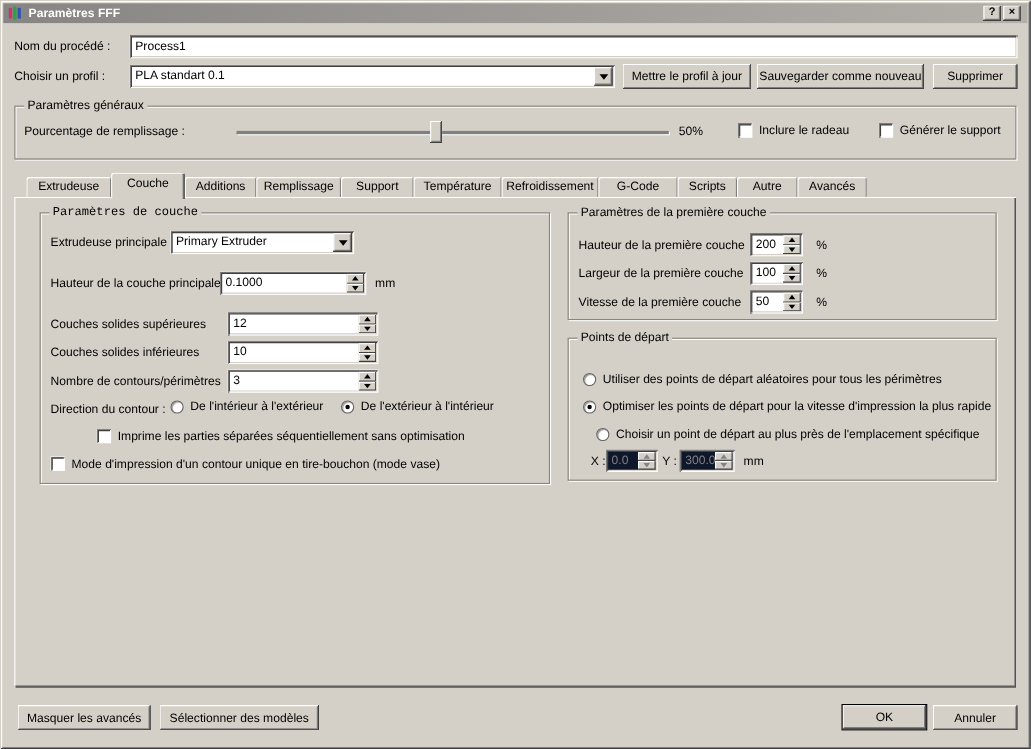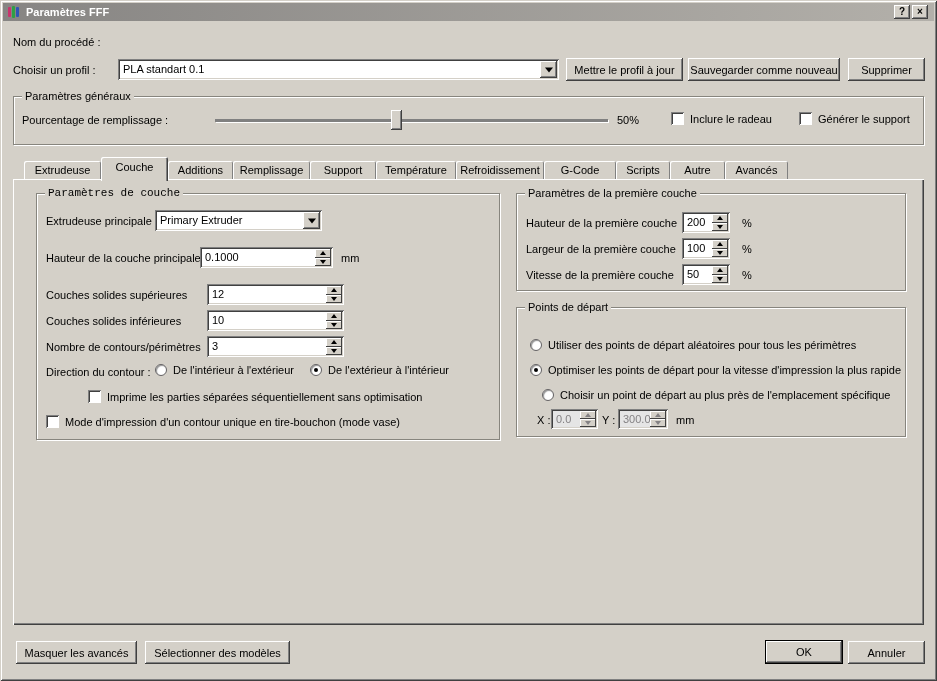--- a/index.html
+++ b/index.html
@@ -39,21 +39,21 @@
   }
   .field { position: absolute; }
   .field .val { position: absolute; left: 5px; top: 4px; white-space: nowrap; }
   .spinner { position: absolute; right: 2px; top: 2px; bottom: 2px; width: 16px; display: flex; flex-direction: column; }
   .spin-btn { flex: 1; position: relative; background: #d4d0c8;
     box-shadow: inset -1px -1px 0 #404040, inset 1px 1px 0 #fff; }
   .tri-up, .tri-down, .tri-drop { position: absolute; left: 50%; top: 50%; transform: translate(-50%,-50%); width: 0; height: 0; }
   .tri-up   { border-left: 3px solid transparent; border-right: 3px solid transparent; border-bottom: 4px solid #000; }
   .tri-down { border-left: 3px solid transparent; border-right: 3px solid transparent; border-top: 4px solid #000; }
   .tri-drop { border-left: 4px solid transparent; border-right: 4px solid transparent; border-top: 5px solid #000; }
-  .field.disabled { background: #e5e5e5; }
+  .field.disabled { background: #0f172a; }
   .field.disabled .val { color: #848284; }
   .field.disabled .tri-up { border-bottom-color: #848284; }
   .field.disabled .tri-down { border-top-color: #848284; }
   .combo-btn { position: absolute; right: 2px; top: 2px; bottom: 2px; width: 17px; background: #d4d0c8;
     box-shadow: inset -1px -1px 0 #404040, inset 1px 1px 0 #fff, inset -2px -2px 0 #808080; }
   .group { position: absolute; border: 1px solid #87857e; box-shadow: 1px 1px 0 #fff, inset 1px 1px 0 #fff; }
   .legend { position: absolute; top: -7px; left: 8px; background: #d4d0c8; padding: 0 3px; white-space: nowrap; }
   .check-row, .radio-row { position: absolute; display: flex; align-items: center; gap: 6px; white-space: nowrap; }
   .checkbox { width: 13px; height: 13px; flex: 0 0 13px; background: #fff;
     box-shadow: inset 1px 1px 0 #808080, inset -1px -1px 0 #fff, inset 2px 2px 0 #404040; }
@@ -85,20 +85,23 @@
       <span class="bar" style="left:2px;top:2px;height:10px;background:#c9356d;"></span>
       <span class="bar" style="left:6px;top:1px;height:12px;background:#2fa044;"></span>
       <span class="bar" style="left:10px;top:2px;height:10px;background:#2f55b4;"></span>
     </span>
     <span class="title-text">Paramètres FFF</span>
     <span class="cap-btn" style="right:24px;">?</span>
     <span class="cap-btn" style="right:6px;">×</span>
   </div>
 
   <div class="lbl" style="left:13px;top:36px;">Nom du procédé :</div>
+  <div class="field sunken" style="left:118px;top:32px;width:807px;height:21px;">
+    <span class="val">Process1</span>
+  </div>
 
   <div class="lbl" style="left:13px;top:64px;">Choisir un profil :</div>
   <div class="field sunken" style="left:118px;top:59px;width:441px;height:21px;">
     <span class="val">PLA standart 0.1</span>
     <span class="combo-btn">
         <i class="tri-drop"></i>
       </span>
   </div>
   <div class="btn" style="left:688px;top:58px;width:152px;height:23px;">Sauvegarder comme nouveau</div>
   <div class="btn" style="left:566px;top:58px;width:117px;height:23px;">Mettre le profil à jour</div>

